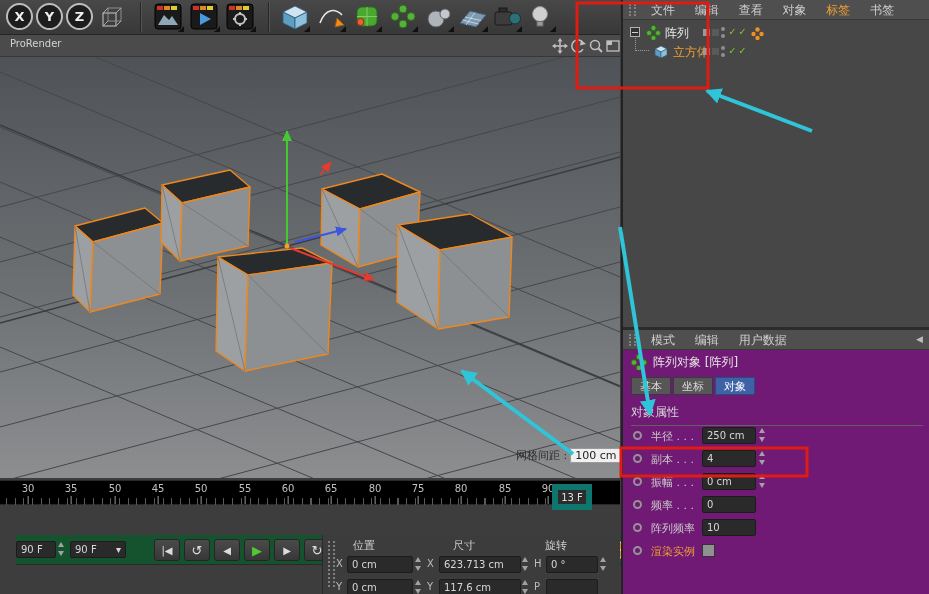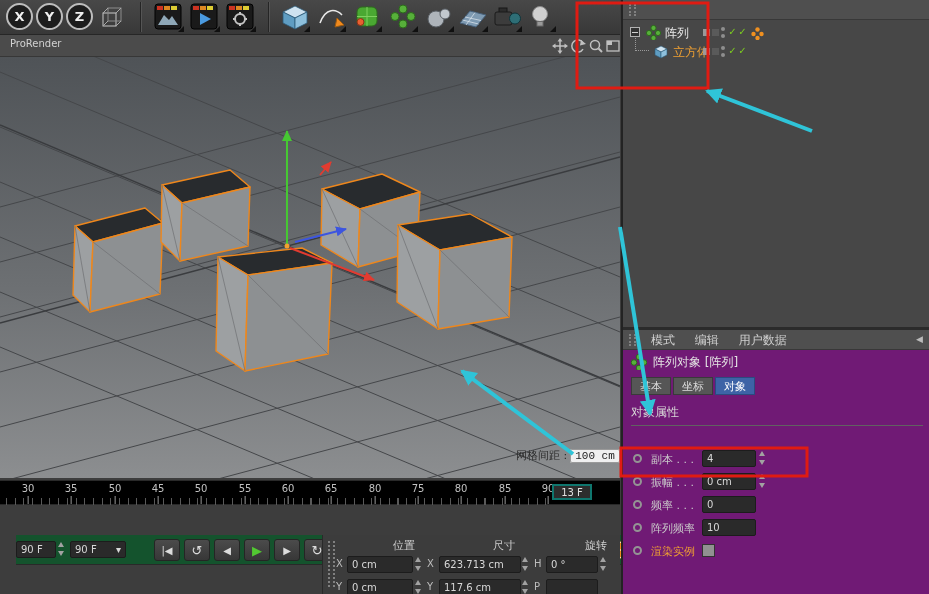--- a/index.html
+++ b/index.html
@@ -20,30 +20,30 @@
   .sub::after { content:""; position:absolute; right:0; bottom:0;
     border-left:6px solid transparent; border-bottom:6px solid #101010; }
   
   .vp-menubar { position:absolute; left:0; top:35px; width:620px; height:22px;
     background:#4b4b4b; border-bottom:1px solid #373737; }
   .vp-menubar .menu-label { position:absolute; left:10px; top:3px; color:#d2d2d2; font-size:10px; cursor:pointer; }
   .navicon { position:absolute; top:3px; width:16px; height:16px; }
   
   .viewport { position:absolute; left:0; top:57px; width:620px; height:421px; overflow:hidden; }
   .grid-info { position:absolute; left:516px; top:391px; font-size:11px; color:#2b2b2b; white-space:nowrap; }
-  .grid-info .chip { background:#f0f0f0; border:1px solid #9a9a9a; border-radius:2px; padding:0 4px; color:#222; margin-left:3px;font-family:Liberation Mono, monospace; }
+  .grid-info .chip { background:#f0f0f0; border:1px solid #9a9a9a; border-radius:2px; padding:0 4px; color:#222; margin-left:3px; }
   
   .ruler { position:absolute; left:0; top:480px; width:620px; height:25px;
     background:#000000; border-top:1px solid #292929; border-bottom:1px solid #292929; }
   .tick { position:absolute; top:2px; font-size:10px; color:#c2c2c2; transform:translateX(-50%); }
   .tick::after { content:""; position:absolute; left:50%; top:13px; width:1px; height:8px; background:#999; }
   .minorticks { position:absolute; left:6px; top:17px; width:546px; height:7px;
     background:repeating-linear-gradient(90deg,#5a5a5a 0 1px,transparent 1px 8.7px); }
-  .framebox { position:absolute; left:552px; top:3px; width:40px; height:16px;
-    background:#2d2d2d; border:2px solid #0f766e; color:#e0e0e0; font-size:10px;
+  .framebox { position:absolute; left:552px; top:3px; width:40px; height:26px;
+    background:#2d2d2d; border:6px solid #0f766e; color:#e0e0e0; font-size:10px;
     display:flex; align-items:center; justify-content:center; }
   
   .transport { position:absolute; left:0; top:535px; width:620px; height:30px;
     background:#14532d; border-bottom:1px solid #292929;margin-left:16px; }
   .fld { background:#2a2a2a; border:1px solid #1c1c1c; border-radius:2px;
     color:#d8d8d8; font-size:10px; line-height:15px; padding:0 4px; height:17px; position:absolute; }
   .tbtn { position:absolute; top:4px; width:26px; height:22px; border-radius:3px;
     background:linear-gradient(#4b4b4b,#373737); border:1px solid #252525; color:#dcdcdc;
     font-size:10px; display:flex; align-items:center; justify-content:center; cursor:pointer; }
   .rcirc { position:absolute; top:4px; width:22px; height:22px; border-radius:50%;
@@ -56,21 +56,21 @@
   .pbtn { position:absolute; top:5px; width:20px; height:20px; border-radius:50%;
     border:2px solid #d8d8d8; color:#f0f0f0; font-size:11px; font-weight:bold;
     display:flex; align-items:center; justify-content:center; }
   .dotgrid { position:absolute; top:7px; width:4px; height:4px; border-radius:50%; background:#f08a1e;
     box-shadow:7px 0 0 #e8e8e8, 14px 0 0 #f08a1e, 0 7px 0 #e8e8e8, 7px 7px 0 #f08a1e,
     14px 7px 0 #e8e8e8, 0 14px 0 #f08a1e, 7px 14px 0 #e8e8e8, 14px 14px 0 #f08a1e; }
   
   .coords { position:absolute; left:322px; top:535px; width:298px; height:59px;
     background:#3c3c3c; border-left:1px solid #292929; overflow:hidden; }
   .grip { position:absolute; width:7px; border-left:2px dotted #808080; border-right:2px dotted #808080; }
-  .coords .hdr { position:absolute; top:3px; font-size:11px; color:#cfcfcf;margin-left:40px; }
+  .coords .hdr { position:absolute; top:3px; font-size:11px; color:#cfcfcf; }
   .axis-lbl { position:absolute; font-size:10px; color:#bdbdbd; }
   
   .rpanel { position:absolute; left:621px; top:0; width:308px; height:594px;
     background:#474747; border-left:2px solid #232323; }
   .menubar { position:absolute; left:0; width:100%; height:20px; background:#4f4f4f;
     border-bottom:1px solid #383838; }
   .menubar span.mitem { display:inline-block; margin-right:16px; font-size:12px; color:#cfcfcf; cursor:pointer; }
   .menubar .items { position:absolute; left:28px; top:2px; white-space:nowrap; }
   .orange { color:#f0a032 !important; }
   .om-tree { position:absolute; left:0; top:20px; width:100%; height:307px; background:#474747; }
@@ -438,20 +438,28 @@
     <div class="fld" style="left:116px;top:44px;width:82px">117.6 cm</div>
     <span class="stepper" style="left:198px;top:44px"></span>
     <span class="axis-lbl" style="left:211px;top:46px">P</span>
     <div class="fld" style="left:223px;top:44px;width:52px"></div>
   </div>
 
   <div class="rpanel">
 
     <div class="menubar" style="top:0">
       <span class="grip" style="left:6px;top:4px;height:12px"></span>
+      <div class="items">
+        <span class="mitem">文件</span>
+        <span class="mitem">编辑</span>
+        <span class="mitem">查看</span>
+        <span class="mitem">对象</span>
+        <span class="mitem orange">标签</span>
+        <span class="mitem">书签</span>
+      </div>
     </div>
 
     <div class="om-tree">
       <div class="connector"></div>
       <div class="om-row" style="top:4px">
         <span class="exp"></span>
         <svg width="15" height="15" style="position:absolute;left:23px;top:1px">
           <circle cx="7.5" cy="3" r="2.6" fill="#57b03a" stroke="#2c6a1c"></circle>
             <circle cx="3" cy="8" r="2.6" fill="#57b03a" stroke="#2c6a1c"></circle>
           <circle cx="12" cy="8" r="2.6" fill="#57b03a" stroke="#2c6a1c"></circle>
@@ -507,20 +515,26 @@
           <circle cx="8" cy="14" r="2.8" fill="#57b03a" stroke="#2c6a1c"></circle>
       </svg>
       <span class="am-title">阵列对象 [阵列]</span>
 
       <span class="tab" style="left:8px">基本</span>
       <span class="tab" style="left:50px">坐标</span>
       <span class="tab active" style="left:92px">对象</span>
 
       <div class="section">对象属性</div>
 
+      <div class="prop-row" style="top:76px">
+        <span class="kdot"></span>
+        <span class="plbl">半径 . . .</span>
+        <div class="fld" style="left:79px;top:1px;width:54px">250 cm</div>
+        <span class="stepper" style="left:135px;top:1px"></span>
+      </div>
       <div class="prop-row" style="top:99px">
         <span class="kdot"></span>
         <span class="plbl">副本 . . .</span>
         <div class="fld" style="left:79px;top:1px;width:54px">4</div>
         <span class="stepper" style="left:135px;top:1px"></span>
       </div>
       <div class="prop-row" style="top:122px">
         <span class="kdot"></span>
         <span class="plbl">振幅 . . .</span>
         <div class="fld" style="left:79px;top:1px;width:54px">0 cm</div>

